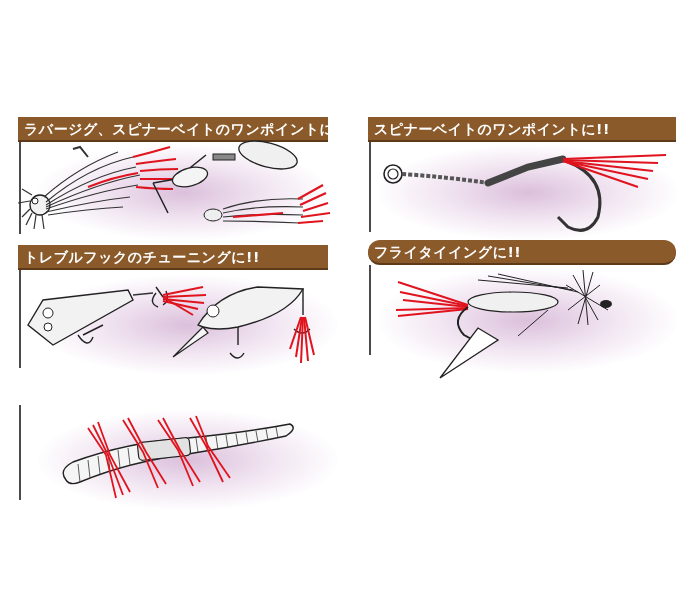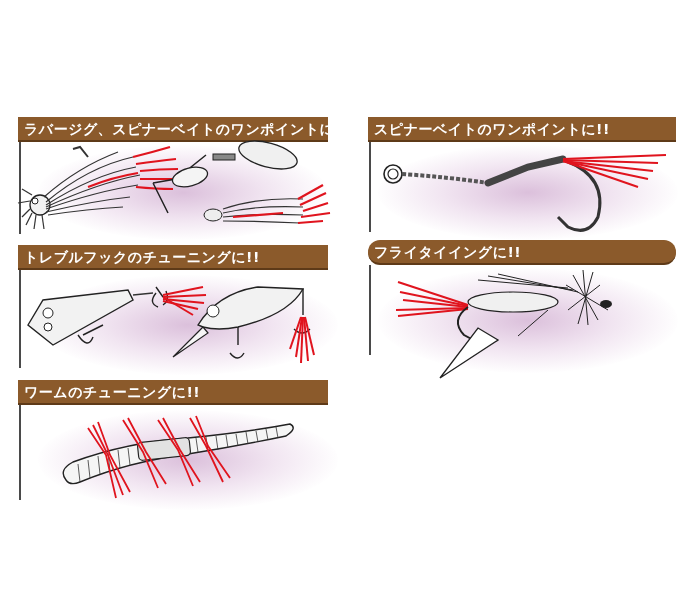--- a/index.html
+++ b/index.html
@@ -110,21 +110,20 @@
       <path d="M284 72 L278 112"></path>
         <path d="M285 72 L283 118"></path>
         <path d="M286 72 L290 116"></path>
       <path d="M287 72 L296 110"></path>
         <path d="M283 72 L272 104"></path>
     </g>
   </svg>
 </div>
 
 <div class="panel" style="left:18px; top:380px; width:310px; height:122px;">
-  <div class="header" style="width:310px;">ワームのチューニングに!!</div>
   <div class="leftbar" style="height:95px;"></div>
   <div class="glow" style="left:20px; top:30px; width:300px; height:100px;"></div>
   <svg class="art" width="310" height="122" viewBox="0 0 310 122" style="left:0;top:0;">
     <path d="M48 100 Q40 90 55 82 Q110 62 170 58 Q230 52 272 44 Q280 48 268 56 Q220 66 170 74 Q110 82 62 102 Q52 106 48 100 Z" fill="#f5f5f5" stroke="#222" stroke-width="1.4"></path>
     <g stroke="#333" stroke-width="0.8">
       <path d="M60 84 L62 102"></path>
         <path d="M70 80 L72 98"></path>
         <path d="M80 76 L82 94"></path>
         <path d="M90 73 L92 91"></path>
       <path d="M100 70 L102 88"></path>

